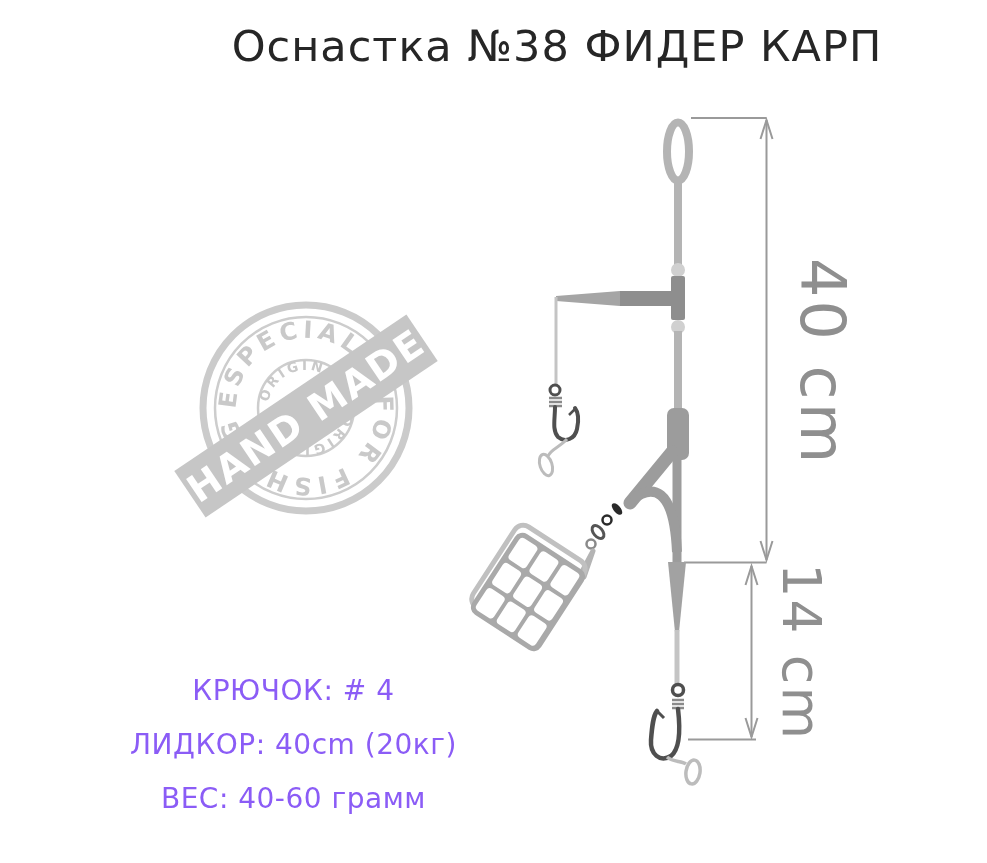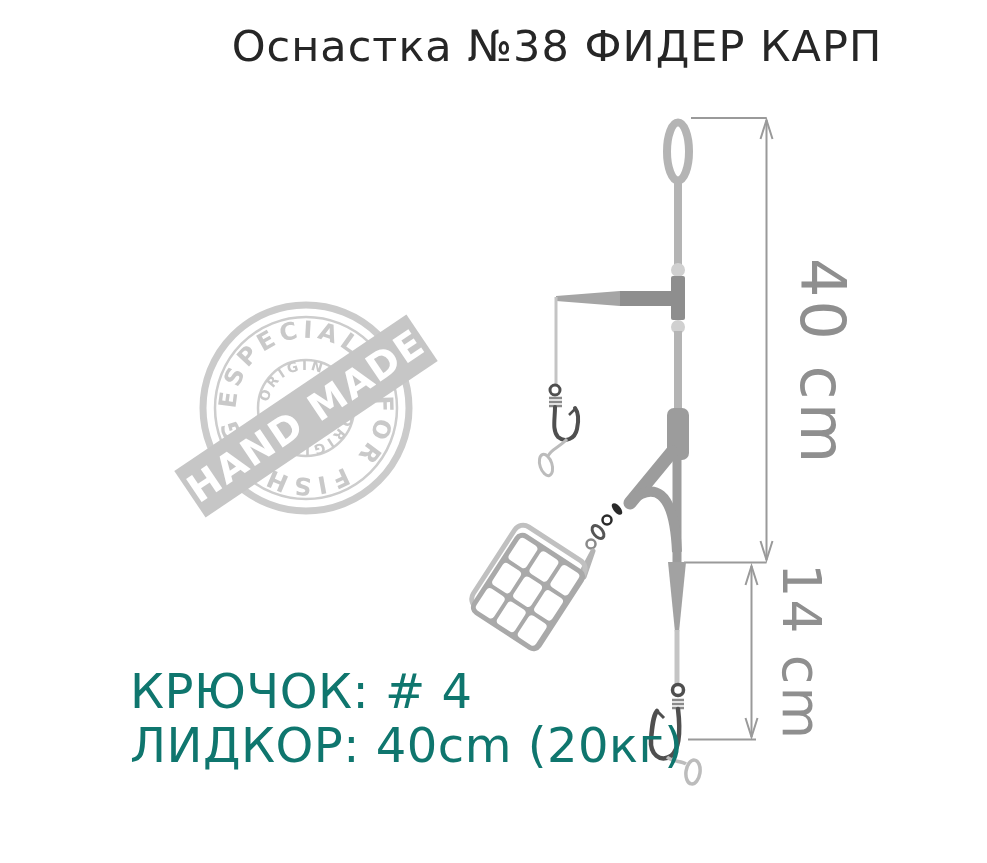--- a/index.html
+++ b/index.html
@@ -17,25 +17,26 @@
     font-size:43px;
     line-height:44px;
     letter-spacing:1px;
     color:#262626;
     white-space:nowrap;
     margin-left:12px;
   }
   .specs{
     position:absolute;
     left:130px;top:664px;
-    color:#0f766e;
-    font-size:48px;
+    color:#8b5cf6;
+    font-size:28px;
     line-height:54px;
     letter-spacing:0.5px;
     white-space:nowrap;
+    text-align:center;
   }
   .dim-label{
     position:absolute;
     color:#8f8f8f;
     white-space:nowrap;
     transform:translate(-50%,-50%) rotate(90deg);
   }
   .dim-40{left:822px;top:362px;font-size:62px;letter-spacing:3px;}
   .dim-14{left:801px;top:652px;font-size:54px;letter-spacing:2px;}
   svg{position:absolute;left:0;top:0;}
@@ -155,15 +156,16 @@
       <ellipse cx="693" cy="772" rx="7" ry="12" transform="rotate(8 693 772)" stroke="#bcbcbc" stroke-width="3.5"></ellipse>
     </g>
   </svg>
 
   <div class="dim-label dim-40">40 cm</div>
   <div class="dim-label dim-14">14 cm</div>
 
   <div class="specs">
     <div>КРЮЧОК: # 4</div>
     <div>ЛИДКОР: 40cm (20кг)</div>
+    <div>ВЕС: 40-60 грамм</div>
   </div>
 
 </div>
 
 </body></html>

